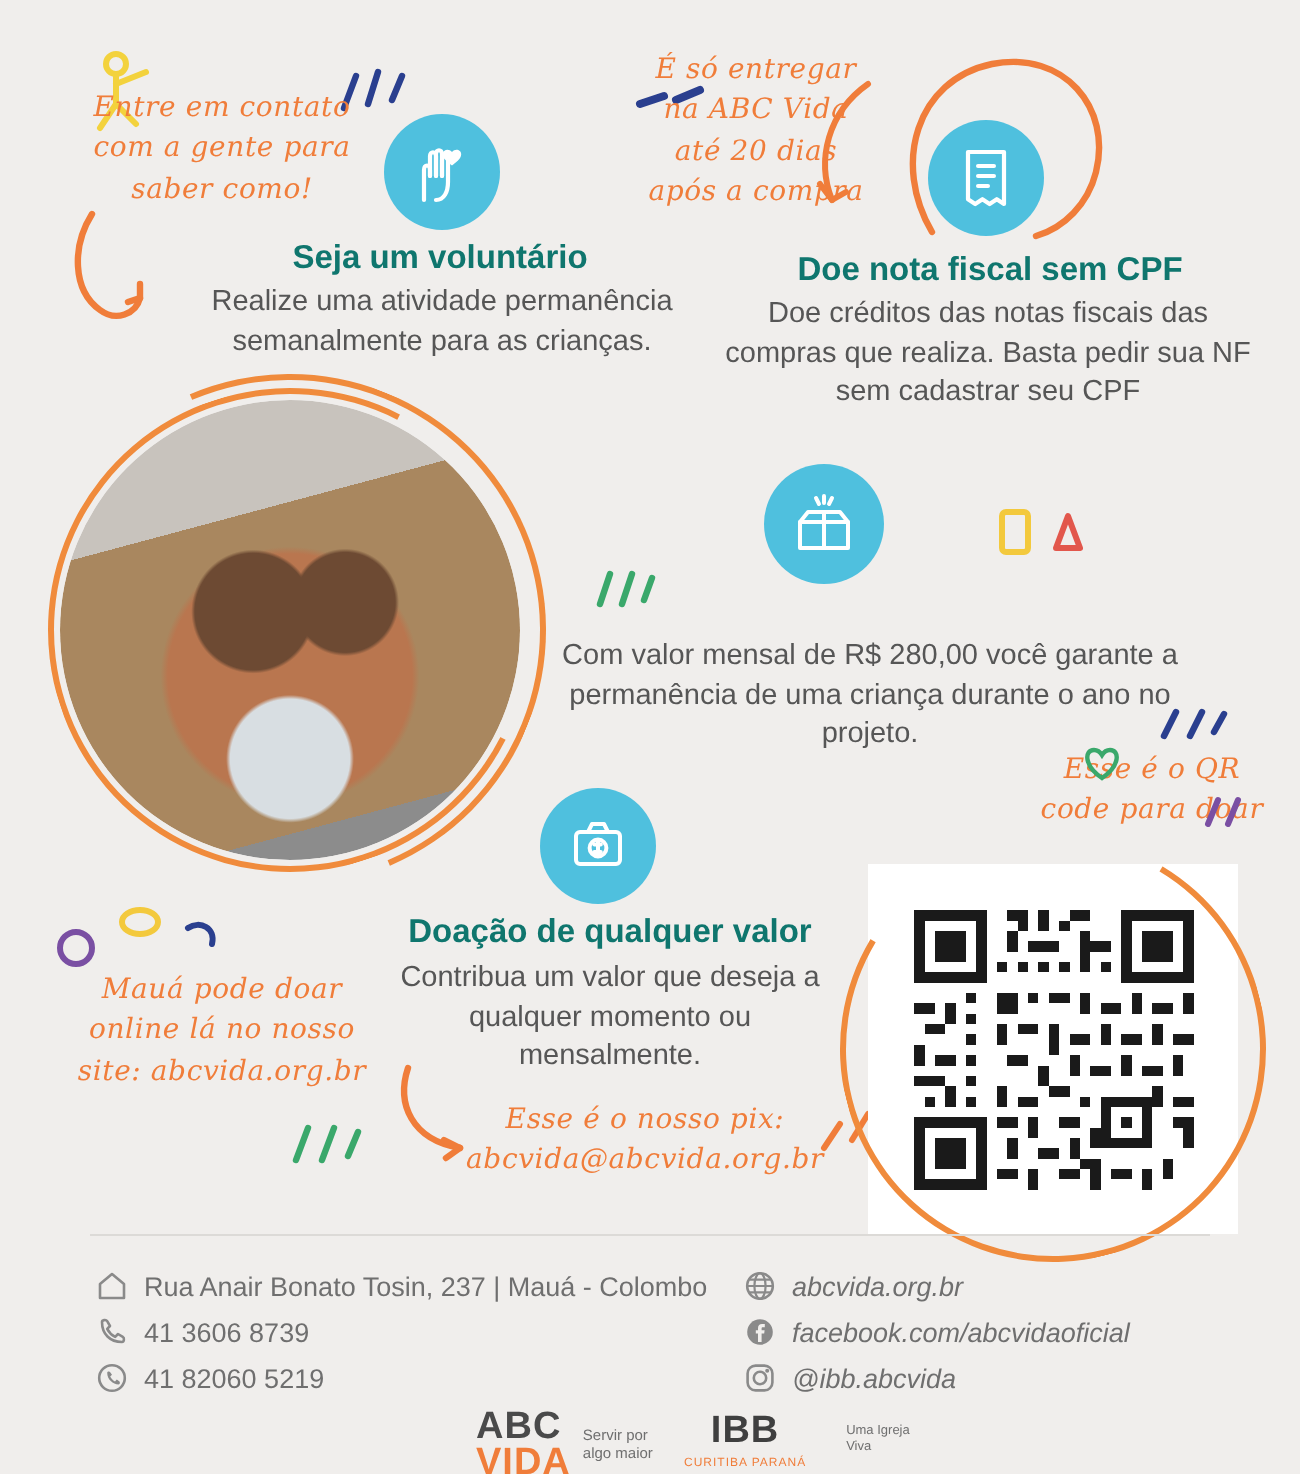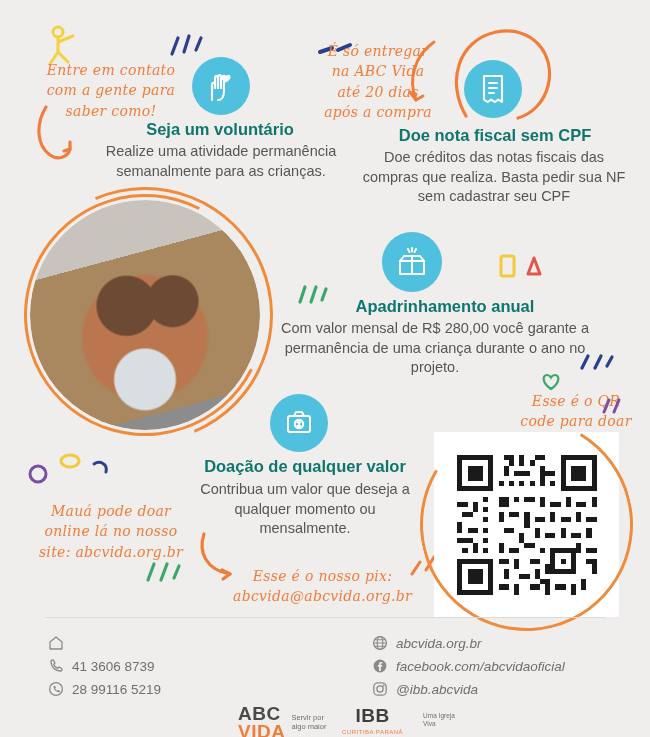--- a/index.html
+++ b/index.html
@@ -15,21 +15,20 @@
 
   
   .abs{position:absolute;}
   .handwrite{
     font-family:"DejaVu Serif", serif;
     font-style:italic;
     color:#f07d3a;
     font-size:14px;
     line-height:1.45;
     letter-spacing:.3px;
-    margin-top:16px;
   }
   .heading{
     font-weight:bold;
     color:#0f766e;
     font-size:16.5px;
     text-align:center;
   }
   .body-text{
     font-size:14.5px;
     line-height:1.35;
@@ -206,21 +205,20 @@
   </svg>
 
   <svg class="doodle" style="left:296px;top:282px;" width="34" height="26" viewBox="0 0 34 26">
     <g stroke="#3aa86b" stroke-width="3.2" stroke-linecap="round">
       <path d="M4 20 L9 5"></path>
         <path d="M15 20 L20 5"></path>
         <path d="M26 18 L30 7"></path>
     </g>
   </svg>
 
-  <div class="abs heading" style="left:300px;top:297px;width:290px;">Apadrinhamento anual</div>
   <div class="abs body-text" style="left:275px;top:319px;width:320px;">Com valor mensal de R$ 280,00 você garante a permanência de uma criança durante o ano no projeto.</div>
 
   <div class="abs badge" style="left:270px;top:394px;">
     <svg width="32" height="32" viewBox="0 0 32 32">
       <g fill="none" stroke="#ffffff" stroke-width="2" stroke-linejoin="round" stroke-linecap="round">
         <rect x="5" y="9" width="22" height="16" rx="2"></rect>
         <circle cx="16" cy="17" r="4.2"></circle>
         <path d="M16 13.6 v6.8 M14.2 15.2 h3.2 M14.2 19 h3.2"></path>
         <path d="M11 9 l2-4 h6 l2 4"></path>
       </g>
@@ -387,33 +385,34 @@
   </svg>
 
   <div class="footer">
     <div class="divider"></div>
 
     <div class="abs" style="left:48px;top:18px;width:330px;">
       <div class="footer-line">
         <svg width="16" height="16" viewBox="0 0 16 16">
           <path d="M2 7 L8 2 L14 7 V14 H2 z" fill="none" stroke="#8a8a8a" stroke-width="1.3" stroke-linejoin="round"></path>
         </svg>
+        <span>Rua Anair Bonato Tosin, 237 | Mauá - Colombo</span>
       </div>
       <div class="footer-line">
         <svg width="16" height="16" viewBox="0 0 16 16">
           <path d="M3 3 c0-1 2-1.4 2.6-.4 L7 5 l-1.4 1.4 c1 2 2 3 4 4 L11 9 l2.4 1.4 c1 .6 .6 2.6-.4 2.6 C7 13 3 9 3 3z" fill="none" stroke="#8a8a8a" stroke-width="1.3" stroke-linejoin="round"></path>
         </svg>
         <span>41 3606 8739</span>
       </div>
       <div class="footer-line">
         <svg width="16" height="16" viewBox="0 0 16 16">
           <circle cx="8" cy="8" r="6.4" fill="none" stroke="#8a8a8a" stroke-width="1.3"></circle>
           <path d="M5.6 5.4 c0-.7 1.2-.9 1.6-.2 L8 6.4 l-.9.9 c.6 1.2 1.2 1.8 2.4 2.4 l.9-.9 1.2.8 c.6.4.4 1.6-.3 1.6-2.8 0-5.7-2.4-5.7-5.8z" fill="#8a8a8a"></path>
         </svg>
-        <span>28 99116 5219</span>
+        <span>41 82060 5219</span>
       </div>
     </div>
 
     <div class="abs" style="left:372px;top:18px;width:270px;font-style:italic;">
       <div class="footer-line">
         <svg width="16" height="16" viewBox="0 0 16 16">
           <circle cx="8" cy="8" r="6.4" fill="none" stroke="#8a8a8a" stroke-width="1.3"></circle>
           <ellipse cx="8" cy="8" rx="2.8" ry="6.4" fill="none" stroke="#8a8a8a" stroke-width="1.1"></ellipse>
           <path d="M1.8 8 H14.2 M2.8 4.8 H13.2 M2.8 11.2 H13.2" stroke="#8a8a8a" stroke-width="1.1" fill="none"></path>
         </svg>

